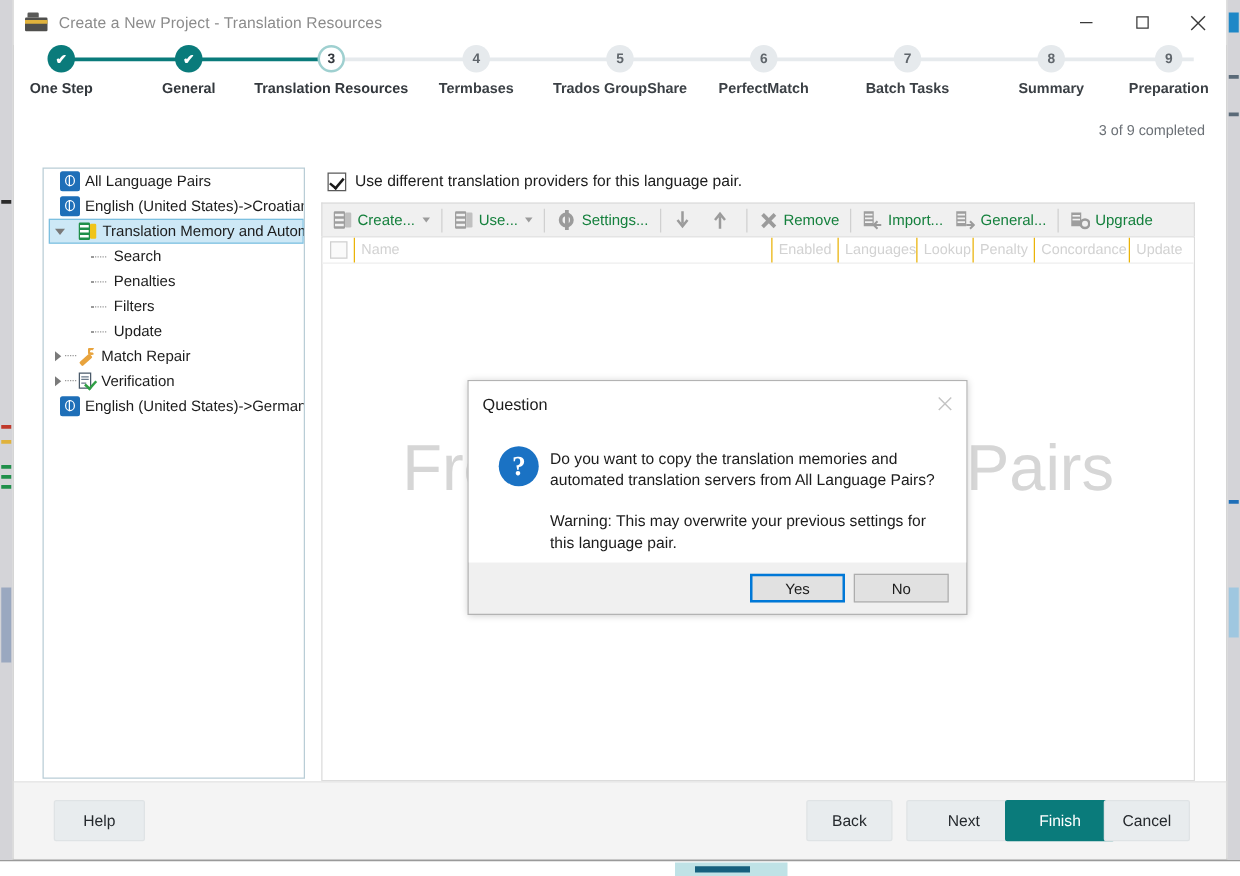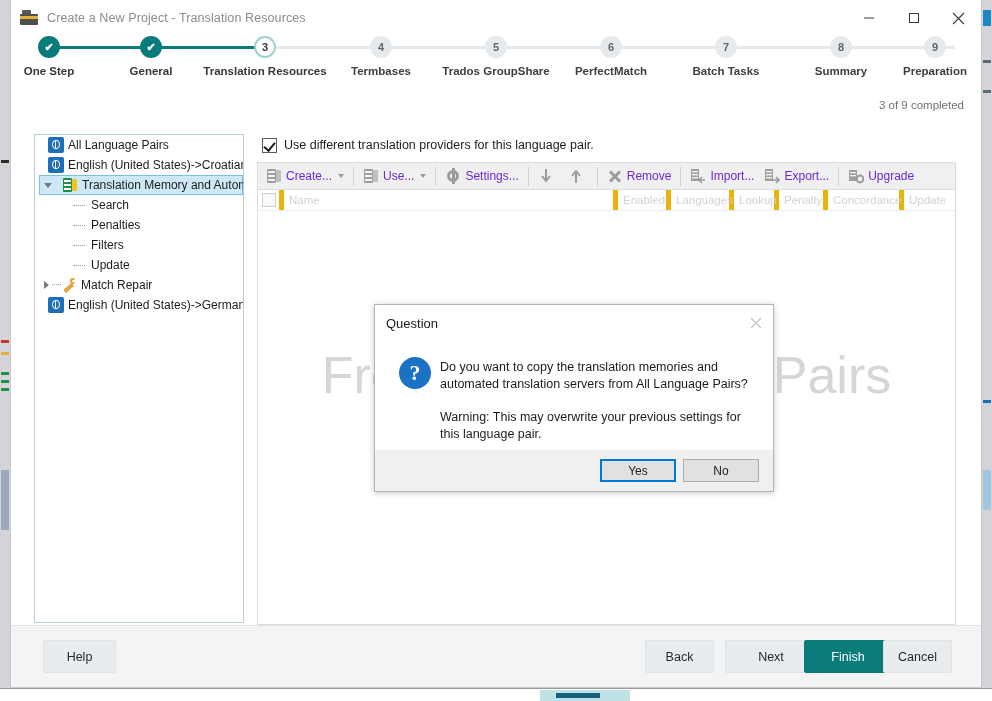--- a/index.html
+++ b/index.html
@@ -326,21 +326,21 @@
     box-sizing: border-box;
     display: flex;
     align-items: center;
     padding-left: 3px;
   }
   .tb-btn {
     display: flex; align-items: center;
     height: 23px;
     padding: 0 5px;
     font-size: 12px;
-    color: #6d28d9;
+    color: #15803d;
     white-space: nowrap;
   }
   .tb-ico { width: 16px; height: 16px; margin-right: 4px; position: relative; flex: 0 0 16px; }
   .tb-sep { width:1px; height:19px; background:#d0d0d0; margin:0 4px; }
   .tb-caret {
     width: 0; height: 0;
     border-left: 3.5px solid transparent;
     border-right: 3.5px solid transparent;
     border-top: 4px solid #9b9b9b;
     margin-left: 6px;
@@ -390,21 +390,21 @@
     display: flex;
     height: 20px;
     border-bottom: 1px solid #eeeeee;
     background: #ffffff;
   }
   .gh {
     font-size: 11.5px;
     color: #d2d2d2;
     display: flex; align-items: center;
     padding-left: 5px;
-    border-right: 5px solid #eab308;
+    border-right: 1px solid #eab308;
     box-sizing: border-box;
     white-space: nowrap;
   }
   .gh.chk { width: 26px; justify-content: center; padding-left:0; }
   .gh .hbox {
     width: 12px; height: 12px;
     border: 1px solid #cfcfcf;
     background: #fafafa;
   }
   .watermark {
@@ -687,20 +687,34 @@
 
         <div class="tree-row" style="padding-left:6px;">
           <div class="tw">
               <div class="arrow-e"></div>
             </div>
           <div class="dotline" style="border-top:1px dotted #9a9a9a;"></div>
           <div class="tree-ico ico-wrench"></div>
           <div class="tree-label">Match Repair</div>
         </div>
 
+        <div class="tree-row" style="padding-left:6px;">
+          <div class="tw">
+              <div class="arrow-e"></div>
+            </div>
+          <div class="dotline" style="border-top:1px dotted #9a9a9a;"></div>
+          <div class="tree-ico ico-verify">
+            <div class="d"></div>
+              <div class="l1"></div>
+              <div class="l2"></div>
+              <div class="l3"></div>
+              <div class="chk"></div>
+          </div>
+          <div class="tree-label">Verification</div>
+        </div>
 
         <div class="tree-row">
           <div class="tw"></div>
           <div class="tree-ico ico-globe"></div>
           <div class="tree-label">English (United States)-&gt;German (Ge</div>
         </div>
 
       </div>
 
       <div class="right-pane">
@@ -782,21 +796,21 @@
           <div class="tb-btn">
             <div class="tb-ico">
               <svg width="16" height="16" viewBox="0 0 16 16">
                 <rect x="1" y="1" width="8" height="12" fill="#9e9e9e"></rect>
                 <rect x="2" y="3" width="6" height="1.4" fill="#f2f2f2"></rect>
                 <rect x="2" y="6" width="6" height="1.4" fill="#f2f2f2"></rect>
                 <rect x="2" y="9" width="6" height="1.4" fill="#f2f2f2"></rect>
                 <path d="M9 12 H15 M12 9 L15 12 L12 15" fill="none" stroke="#9b9b9b" stroke-width="1.6"></path>
               </svg>
             </div>
-            <span>Export...</span>
+            <span>General...</span>
           </div>
           <div class="tb-sep"></div>
 
           <div class="tb-btn">
             <div class="tb-ico">
               <svg width="16" height="16" viewBox="0 0 16 16">
                 <rect x="1" y="2" width="8" height="11" fill="#9e9e9e"></rect>
                 <rect x="2" y="4" width="6" height="1.3" fill="#f2f2f2"></rect>
                 <rect x="2" y="7" width="6" height="1.3" fill="#f2f2f2"></rect>
                 <circle cx="12" cy="11" r="3.4" fill="none" stroke="#9b9b9b" stroke-width="2"></circle>

